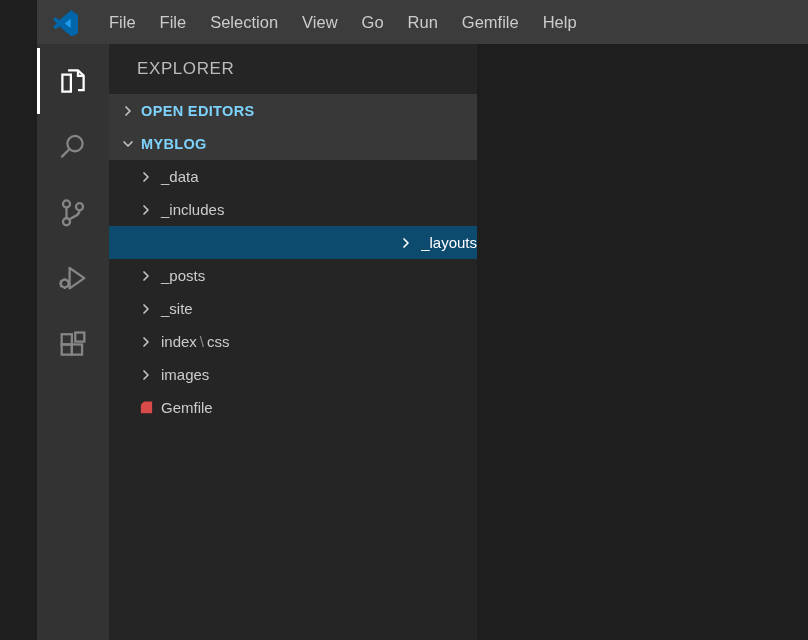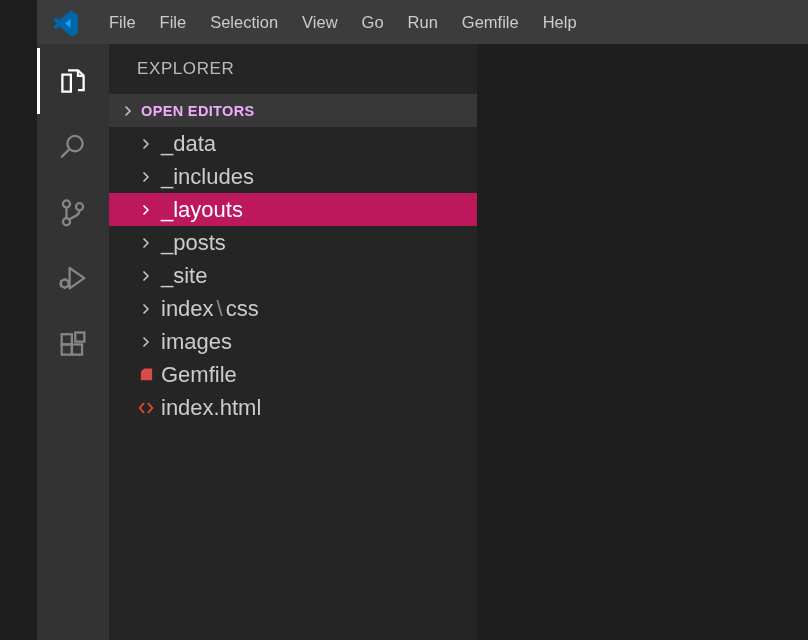--- a/index.html
+++ b/index.html
@@ -75,42 +75,42 @@
     letter-spacing: 0.6px;
     text-transform: uppercase;
     user-select: none;
   }
 
   .section-header {
     height: 33px;
     background: #383838;
     display: flex; align-items: center;
     padding-left: 6px;
-    color: #f0abfc;
+    color: #7dd3fc;
     font-size: 14.5px;
     font-weight: bold;
     letter-spacing: 0.35px;
     cursor: pointer;
     user-select: none;
   }
   .section-header .twisty { width: 26px; display:flex; align-items:center; justify-content:center; }
 
   .tree { flex: 1 1 auto; overflow: hidden; background: #252526; }
 
   .row {
     height: 33px;
     display: flex; align-items: center;
     padding-left: 24px;
     color: #cccccc;
-    font-size: 22px;
+    font-size: 15px;
     cursor: pointer;
     user-select: none;
     white-space: nowrap;
   }
-  .row.selected { background: #be185d; color: #ffffff; }
+  .row.selected { background: #0c4a6e; color: #ffffff; justify-content: flex-end; }
 
   .twisty { width: 26px; flex: 0 0 26px; display:flex; align-items:center; justify-content:center; }
   .twisty svg polyline { stroke: #c2c2c2; stroke-width: 1.7; fill: none; stroke-linecap: round; stroke-linejoin: round; }
   .row.selected .twisty svg polyline { stroke: #ffffff; }
 
   .ficon { width: 26px; flex: 0 0 26px; display:flex; align-items:center; justify-content:center; }
   .label { margin-left: 2px; }
   .sep { color: #8c8c8c; padding: 0 3px; }
 
   
@@ -205,20 +205,28 @@
 
       <div class="section-header">
         <span class="twisty">
           <svg width="14" height="14" viewBox="0 0 14 14">
               <polyline points="5,3 9,7 5,11"></polyline>
             </svg>
         </span>
         <span>OPEN EDITORS</span>
       </div>
 
+      <div class="section-header">
+        <span class="twisty">
+          <svg width="14" height="14" viewBox="0 0 14 14">
+              <polyline points="3,5 7,9 11,5"></polyline>
+            </svg>
+        </span>
+        <span>MYBLOG</span>
+      </div>
 
       <div class="tree">
 
         <div class="row">
           <span class="twisty">
             <svg width="14" height="14" viewBox="0 0 14 14">
                 <polyline points="5,3 9,7 5,11"></polyline>
               </svg>
           </span>
           <span class="label">_data</span>
@@ -285,29 +293,20 @@
         <div class="row">
           <span class="ficon">
             <svg width="15" height="15" viewBox="0 0 16 16">
               <path d="M2 7.2 C2 3.8 4.3 1.6 8 1.6 L14 1.6 L14 14 L2 14 Z" fill="#d94a4a"></path>
             </svg>
           </span>
           <span class="label">Gemfile</span>
         </div>
 
 
-        <div class="row">
-          <span class="ficon">
-            <svg width="16" height="16" viewBox="0 0 16 16">
-              <polyline points="5.6,3.6 1.6,8 5.6,12.4" fill="none" stroke="#e44d26" stroke-width="1.8" stroke-linecap="round" stroke-linejoin="round"></polyline>
-              <polyline points="10.4,3.6 14.4,8 10.4,12.4" fill="none" stroke="#e44d26" stroke-width="1.8" stroke-linecap="round" stroke-linejoin="round"></polyline>
-            </svg>
-          </span>
-          <span class="label">index.html</span>
-        </div>
 
       </div>
     </div>
 
     <div class="editor"></div>
 
   </div>
 </div>
 
 </body></html>

